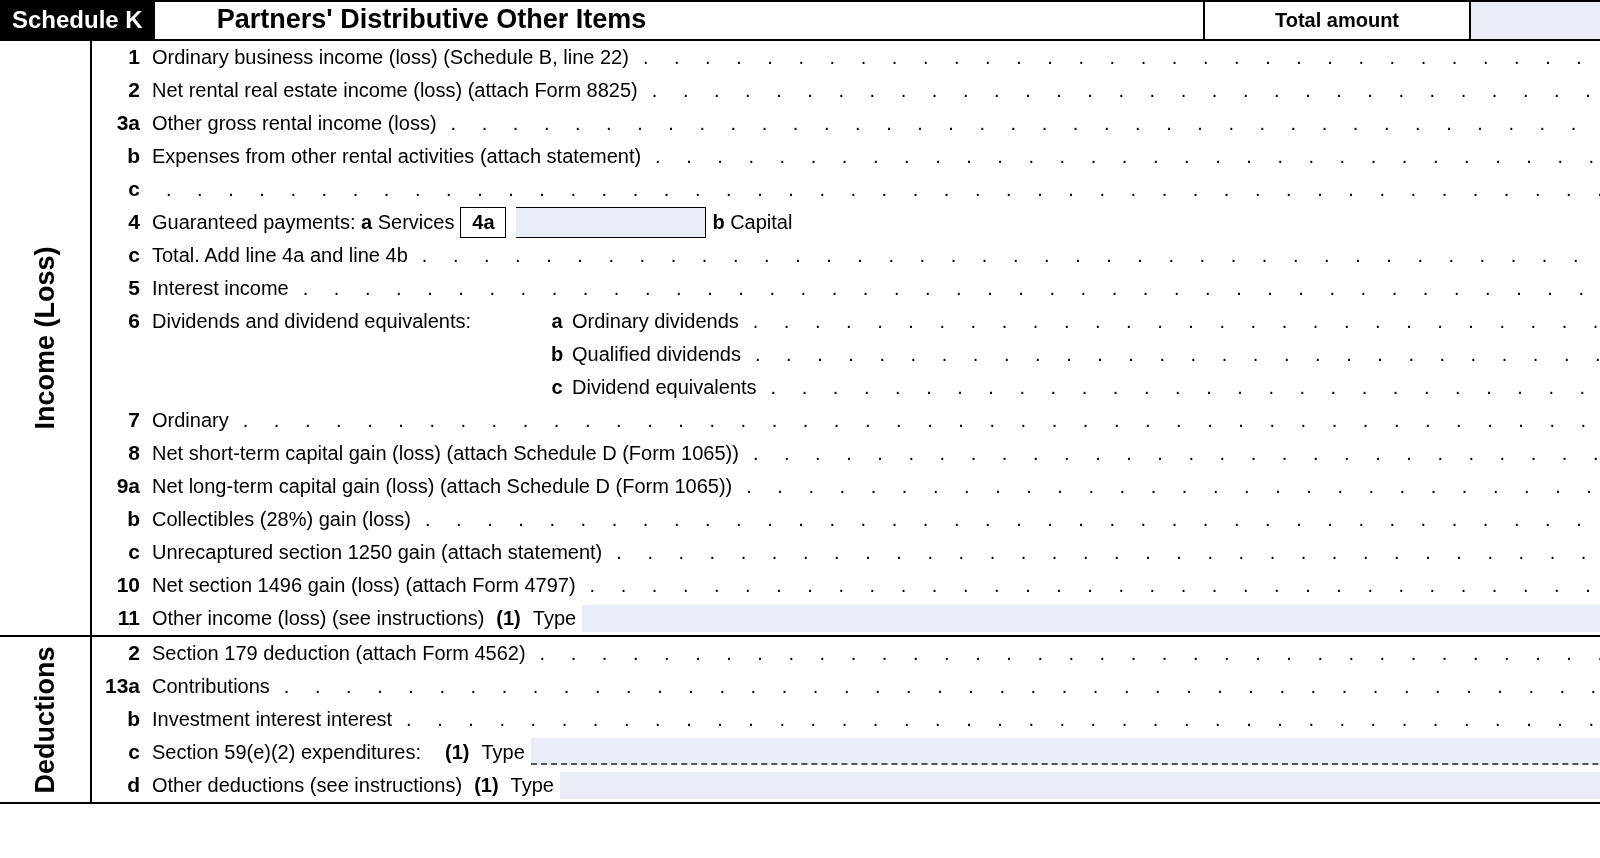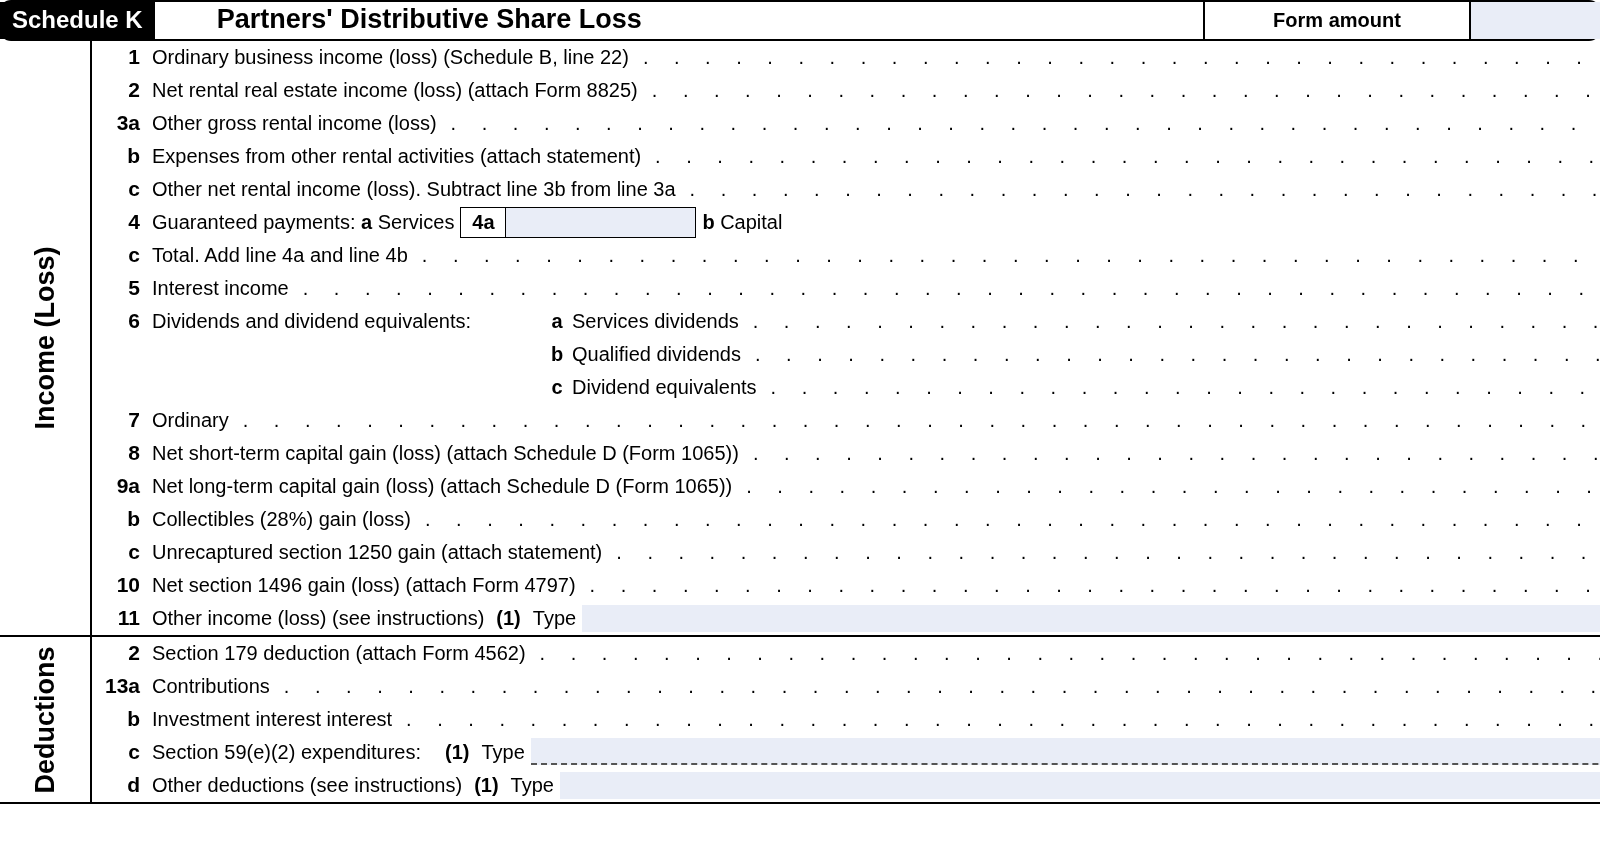--- a/index.html
+++ b/index.html
@@ -11,21 +11,21 @@
   *{box-sizing:border-box;}
   body{
     margin:0;
     font-family:"Helvetica Neue",Helvetica,Arial,sans-serif;
     font-size:20px;
     color:#000;
     background:#fff;
   }
   .page{width:1600px;height:858px;overflow:hidden;position:relative;}
   
-  .hdr{display:flex;align-items:stretch;border-top:2px solid var(--border);border-bottom:2px solid var(--border);border-radius:11px;}
+  .hdr{display:flex;align-items:stretch;border-top:2px solid var(--border);border-bottom:2px solid var(--border);}
   .hdr-left{display:flex;align-items:stretch;flex:1;border-right:2px solid var(--border);}
   .badge{background:#000;color:#fff;font-weight:800;font-size:24px;padding:2px 12px 4px 12px;display:flex;align-items:center;}
   .hdr-title{font-weight:800;font-size:27px;padding:2px 0 4px 62px;display:flex;align-items:center;}
   
   .body{display:flex;align-items:stretch;}
   .side{width:92px;border-right:2px solid var(--border);position:relative;}
   .side-lbl{
     position:absolute;left:50%;top:50%;
     transform:translate(-50%,-50%) rotate(-90deg);
     white-space:nowrap;font-weight:800;font-size:27px;
@@ -40,21 +40,21 @@
     overflow:hidden;
     white-space:nowrap;
     letter-spacing:10px;
     padding-left:14px;
     font-weight:300;
   }
   .dots::after{content:". . . . . . . . . . . . . . . . . . . . . . . . . . . . . . . . . . . . . . . . . . . . . . . . . . . . . . . . . . . . . . . . . . . . . . . . . . . . . . . . . . . . . . . . . . . . ."}
   .subcode{width:50px;border:1px solid #000;border-right:1px solid #000;display:flex;align-items:center;justify-content:center;font-weight:800;background:#fff;}
   .subfld{flex:1;border:1px solid #000;border-left:none;background:var(--blue);}
   
-  .mini{display:inline-flex;align-items:stretch;height:calc(var(--rowh) - 2px);margin:0 6px;}
+  .mini{display:inline-flex;align-items:stretch;height:calc(var(--rowh) - 2px);margin:0 6px;gap:10px;}
   .mini .subcode{width:46px;}
   .mini .subfld{width:190px;}
   
   .typefill{flex:1;margin:0 8px 0 6px;height:calc(var(--rowh) - 6px);background:var(--blue);align-self:flex-end;}
   .typefill.dashed{border-bottom:2px dashed #555;margin-bottom:1px;}
   .b{font-weight:800;}
   .section{display:flex;align-items:stretch;}
   .section + .section{border-top:2px solid var(--border);}
   .section:last-child{border-bottom:2px solid var(--border);}
   .line{display:flex;align-items:stretch;}
@@ -65,25 +65,25 @@
   .sp{display:inline-block;width:12px;}
 </style>
 </head>
 <body>
 
 <div class="page">
 
   <div class="hdr">
     <div class="hdr-left">
       <div class="badge">Schedule K</div>
-      <div class="hdr-title">Partners' Distributive Share Loss</div>
+      <div class="hdr-title">Partners' Distributive Other Items</div>
     </div>
     <div class="hdr-right-wrap">
       <div class="hdr-right-label">
-        <span class="b">Form amount</span>
+        <span class="b">Total amount</span>
       </div>
       <div class="hdr-stub"></div>
     </div>
   </div>
 
   <div class="body">
     <div style="flex:1" id="sections-host">
         <div class="section">
           <div class="side">
             <div class="side-lbl">Income (Loss)</div>
@@ -135,21 +135,20 @@
 
   </div>
       </div>
               </div>
             </div>
             <div class="line">
               <div class="rows" style="display: flex; align-items: stretch;">
       <div class="row" style="flex:1">
         <div class="num">c</div>
         <div class="desc">
-    <span class="desc-text">Other net rental income (loss). Subtract line 3b from line 3a</span>
     <span class="dots"></span>
 
   </div>
       </div>
               </div>
             </div>
             <div class="line">
               <div class="rows" style="display: flex; align-items: stretch;">
       <div class="row" style="flex:1">
         <div class="num">4</div>
@@ -190,21 +189,21 @@
       </div>
               </div>
             </div>
             <div class="line">
               <div class="rows" style="display: flex; align-items: stretch;">
       <div class="row" style="flex:1">
         <div class="num">6</div>
         <div class="desc">
       <span class="desc-text" style="width:390px">Dividends and dividend equivalents:</span>
       <span class="b" style="width:30px;text-align:center">a</span>
-      <span class="desc-text">Services dividends</span>
+      <span class="desc-text">Ordinary dividends</span>
       <span class="dots"></span>
     </div>
       </div>
               </div>
             </div>
             <div class="line">
               <div class="rows" style="display: flex; align-items: stretch;">
       <div class="row" style="flex:1">
         <div class="num"></div>
         <div class="desc">

